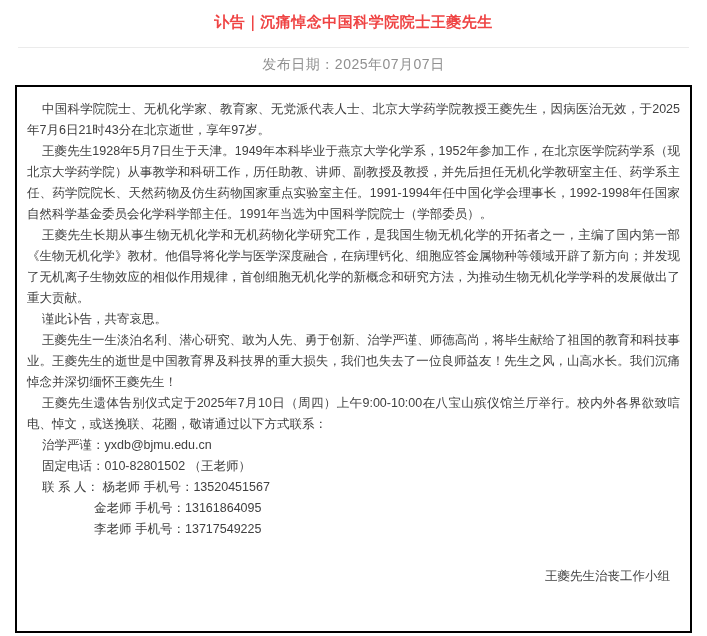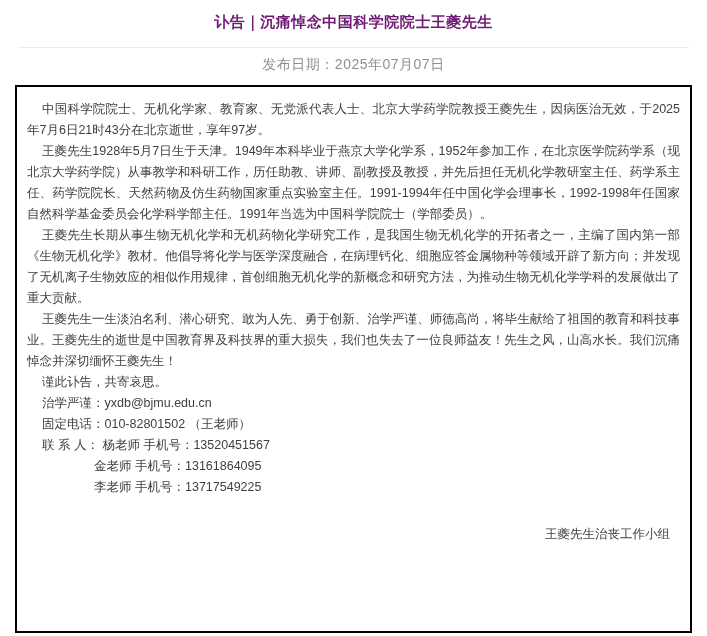--- a/index.html
+++ b/index.html
@@ -13,21 +13,21 @@
     width: 707px;
     height: 636px;
     background: #ffffff;
     overflow: hidden;
     position: relative;
   }
   .page-title {
     text-align: center;
     font-size: 15px;
     font-weight: bold;
-    color: #701a75;
+    color: #ef4444;
     padding-top: 13px;
     letter-spacing: 0.5px;
   }
   .divider {
     border: none;
     border-top: 1px solid #ebebeb;
     margin: 15px 18px 0 18px;
   }
   .publish-date {
     text-align: center;
@@ -80,24 +80,25 @@
   <div class="publish-date">发布日期：2025年07月07日</div>
 
   <div class="notice-box">
 
     <p class="para">中国科学院院士、无机化学家、教育家、无党派代表人士、北京大学药学院教授王夔先生，因病医治无效，于2025年7月6日21时43分在北京逝世，享年97岁。</p>
 
     <p class="para">王夔先生1928年5月7日生于天津。1949年本科毕业于燕京大学化学系，1952年参加工作，在北京医学院药学系（现北京大学药学院）从事教学和科研工作，历任助教、讲师、副教授及教授，并先后担任无机化学教研室主任、药学系主任、药学院院长、天然药物及仿生药物国家重点实验室主任。1991-1994年任中国化学会理事长，1992-1998年任国家自然科学基金委员会化学科学部主任。1991年当选为中国科学院院士（学部委员）。</p>
 
     <p class="para">王夔先生长期从事生物无机化学和无机药物化学研究工作，是我国生物无机化学的开拓者之一，主编了国内第一部《生物无机化学》教材。他倡导将化学与医学深度融合，在病理钙化、细胞应答金属物种等领域开辟了新方向；并发现了无机离子生物效应的相似作用规律，首创细胞无机化学的新概念和研究方法，为推动生物无机化学学科的发展做出了重大贡献。</p>
 
+    <p class="para">谨此讣告，共寄哀思。</p>
+
     <p class="para">王夔先生一生淡泊名利、潜心研究、敢为人先、勇于创新、治学严谨、师德高尚，将毕生献给了祖国的教育和科技事业。王夔先生的逝世是中国教育界及科技界的重大损失，我们也失去了一位良师益友！先生之风，山高水长。我们沉痛悼念并深切缅怀王夔先生！</p>
 
-    <p class="para">谨此讣告，共寄哀思。</p>
-
+    <p class="para">王夔先生遗体告别仪式定于2025年7月10日（周四）上午9:00-10:00在八宝山殡仪馆兰厅举行。校内外各界欲致唁电、悼文，或送挽联、花圈，敬请通过以下方式联系：</p>
 
     <p class="contact-line">治学严谨：yxdb@bjmu.edu.cn</p>
 
 
     <p class="contact-line">固定电话：010-82801502 （王老师）</p>
 
     <p class="contact-line">联 系 人： 杨老师 手机号：13520451567</p>
 
 
     <p class="contact-sub">金老师 手机号：13161864095</p>

